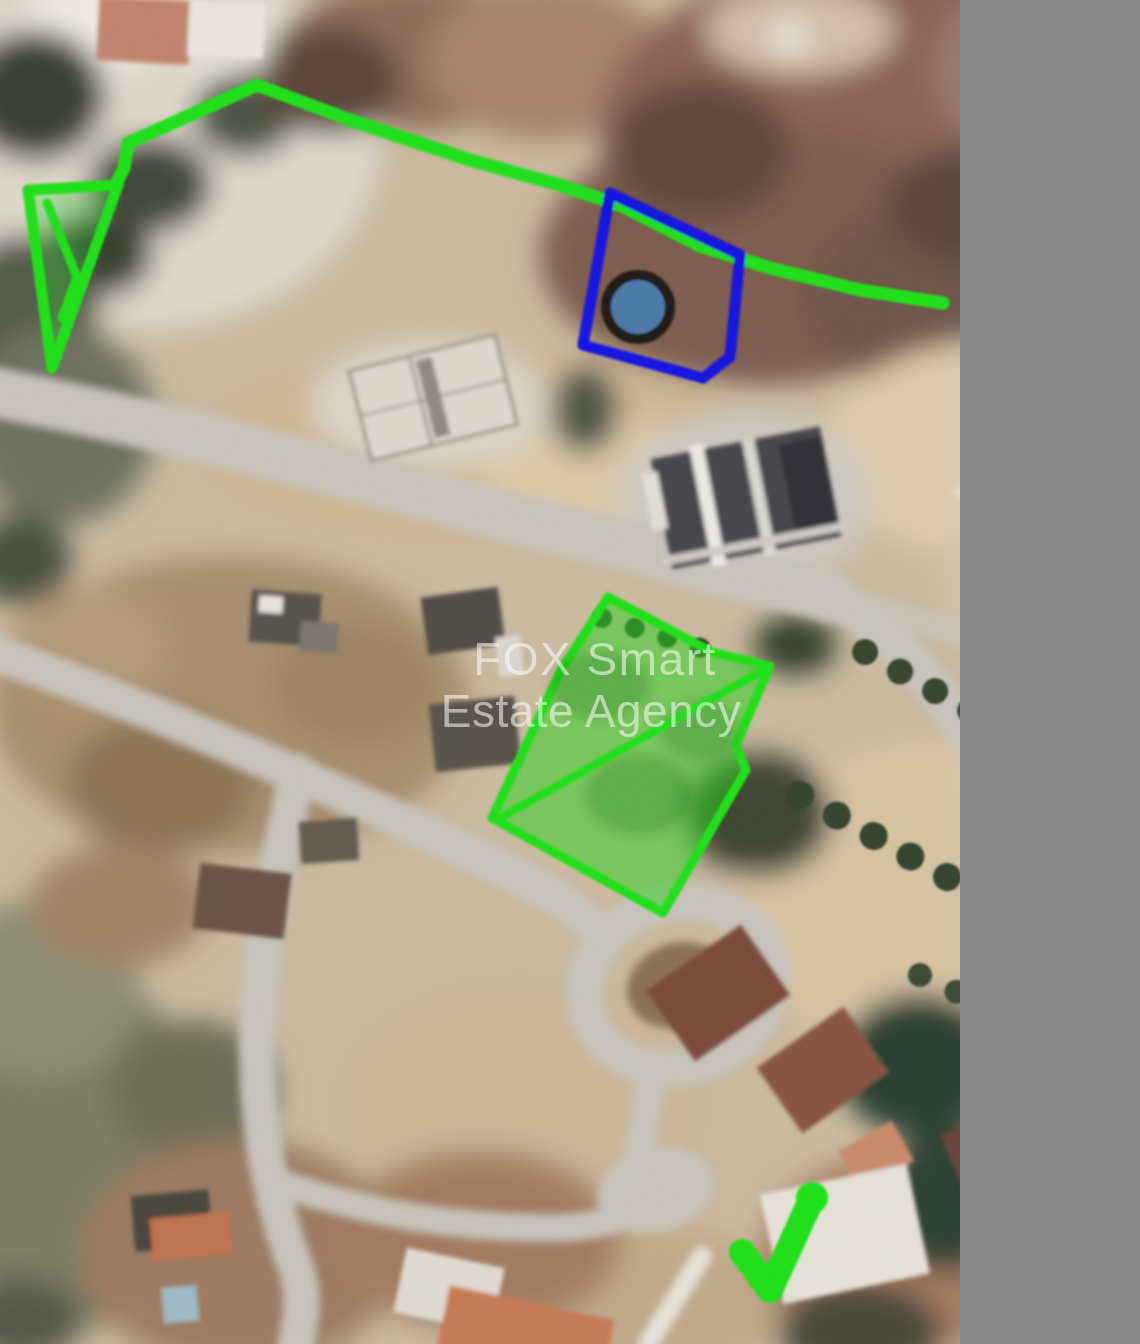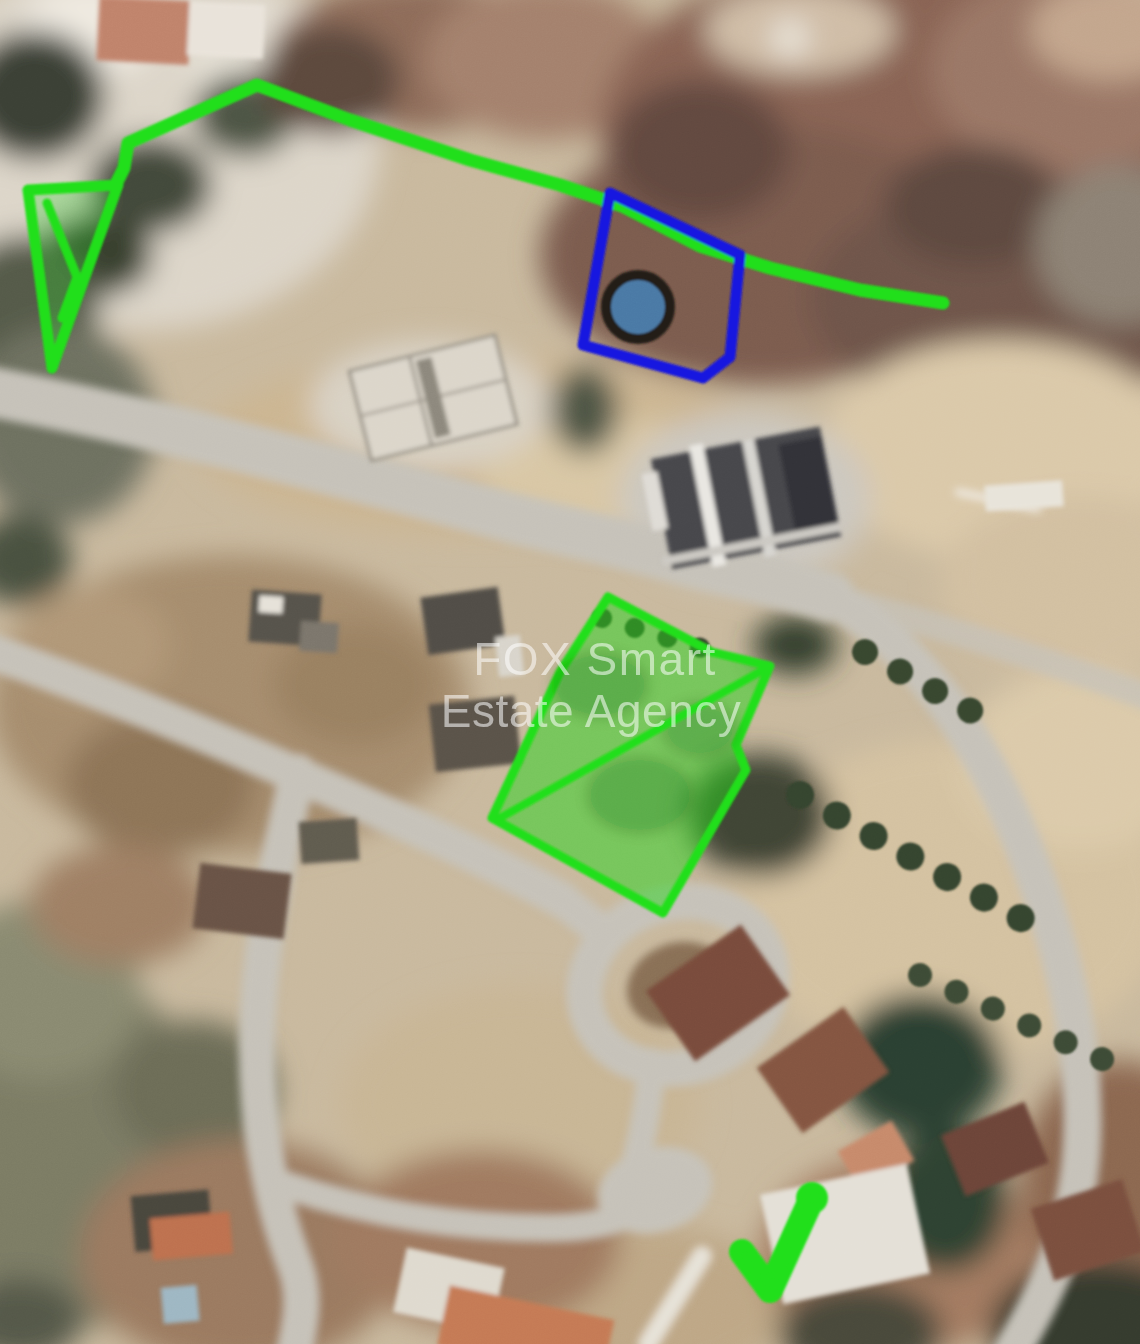--- a/index.html
+++ b/index.html
@@ -1,17 +1,17 @@
 <!DOCTYPE html>
 <html><head>
 <meta charset="utf-8">
 <style>
   html,body{margin:0;padding:0;background:#888;}
   .stage{
-    position:relative;width:1140px;height:1344px;overflow:hidden;
+    position:relative;width:960px;height:1344px;overflow:hidden;
     font-family:"Liberation Sans","DejaVu Sans",sans-serif;
     background:#c9b99d;
   }
   .stage svg{display:block;width:1140px;height:1344px;filter:blur(.5px) saturate(.97);}
   text.wm{
     font-family:"Liberation Sans","DejaVu Sans",sans-serif;
     font-weight:400;
   }
 </style>
 </head>

